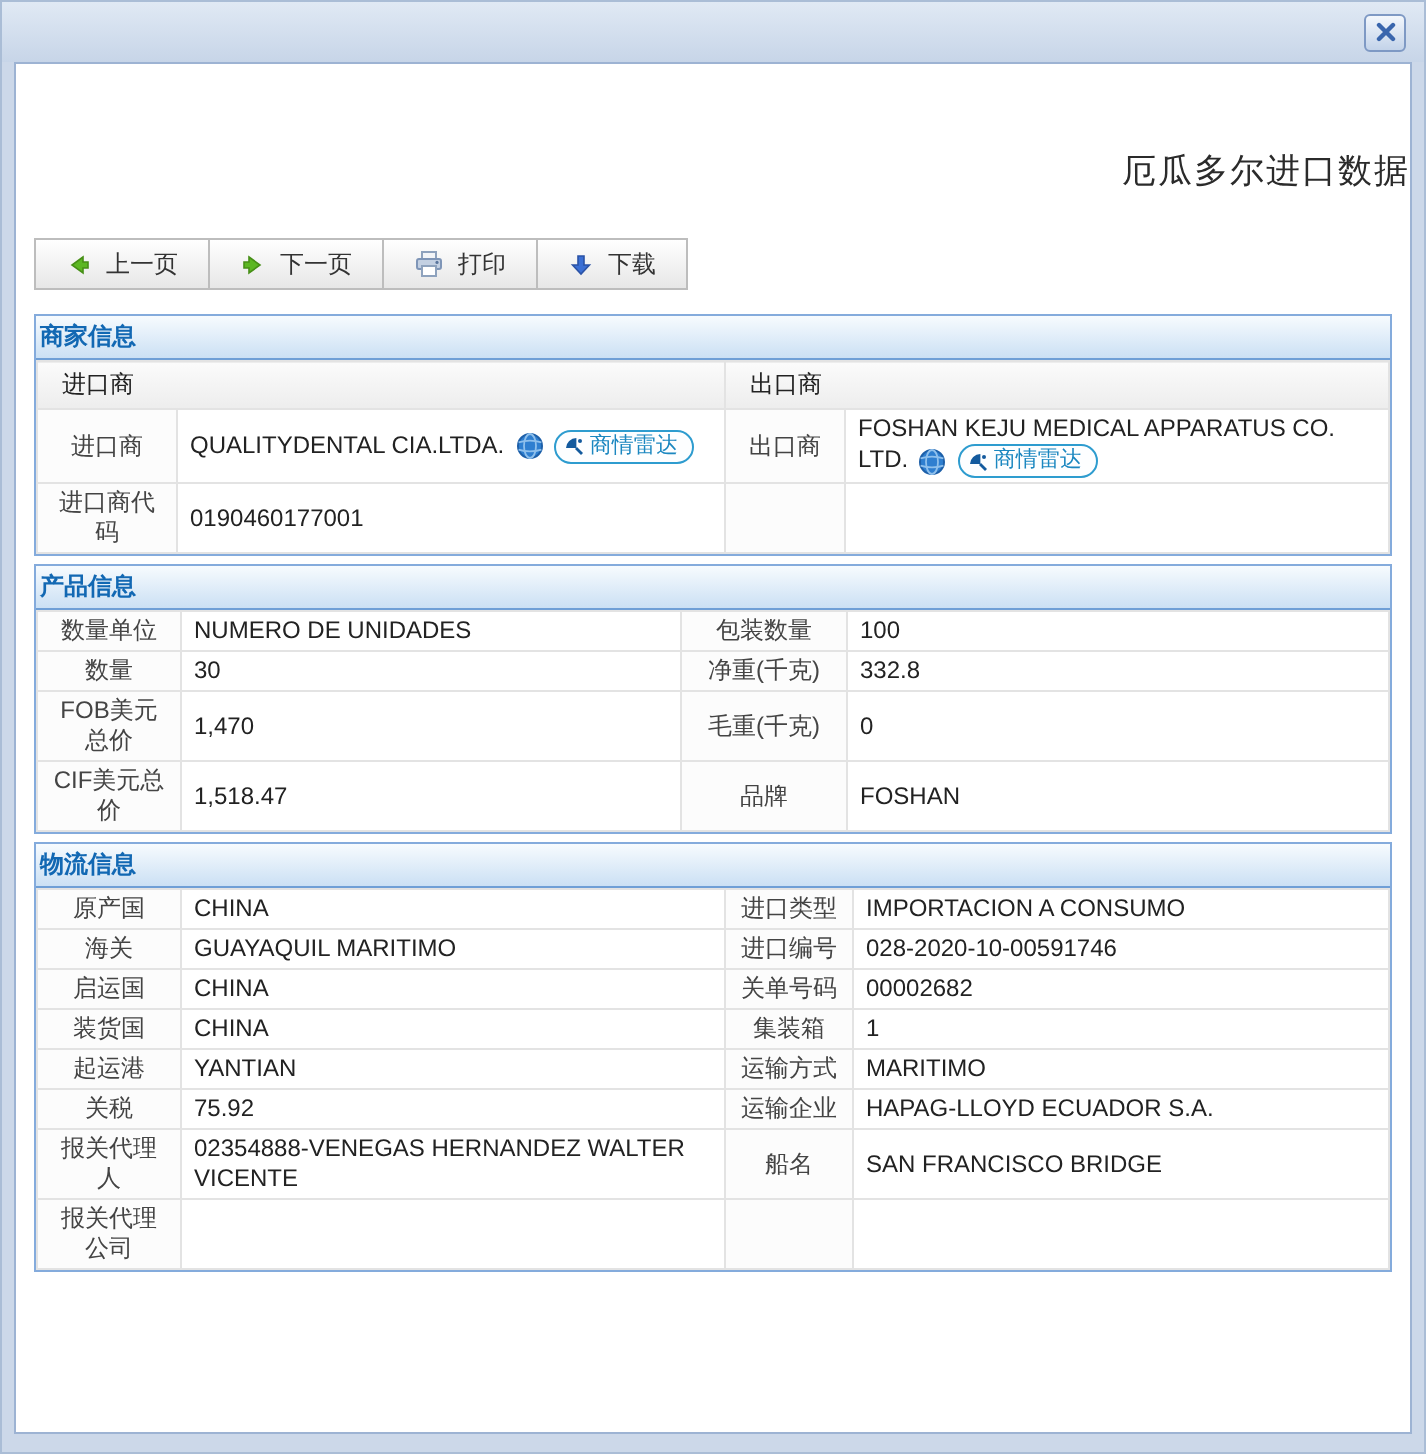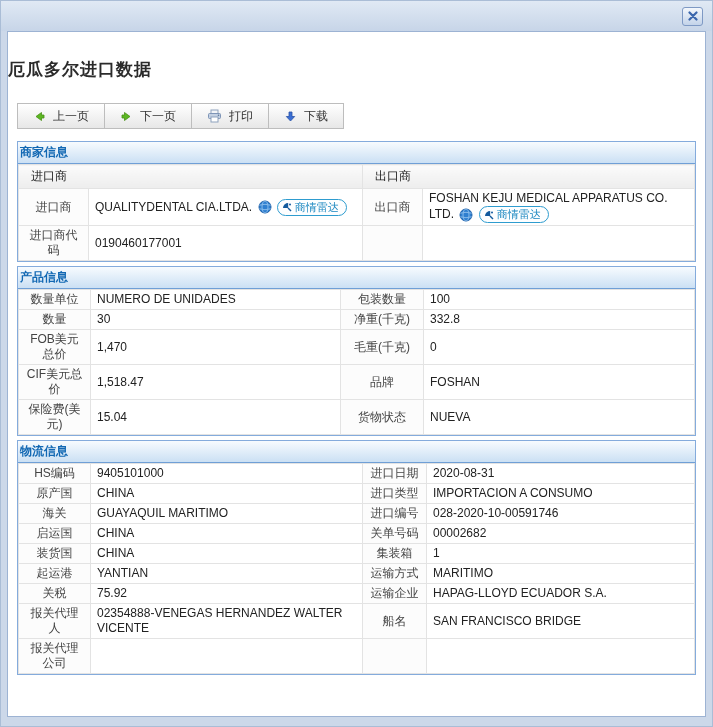--- a/index.html
+++ b/index.html
@@ -19,22 +19,22 @@
   .close-btn {
     width:21px; height:19px; border:1px solid #7e99c4; border-radius:3px;
     background:linear-gradient(#f3f7fc,#c3d3e9);
     display:flex; align-items:center; justify-content:center; cursor:pointer;
   }
   .content {
     position:absolute; top:30px; left:6px; right:6px; bottom:9px;
     background:#fff; border:1px solid #9db3d3; overflow:hidden;
   }
   .page-title {
-    text-align:left; font-size:17px; font-weight:bold; color:#2b2b2b;
-    margin-top:26px; letter-spacing:1px;
+    text-align:right; font-size:17px; font-weight:normal; color:#2b2b2b;
+    margin-top:42px; letter-spacing:1px;
   }
   .toolbar { display:flex; margin:22px 0 12px 9px; }
   .tb-btn {
     display:inline-flex; align-items:center; gap:7px; padding:4px 15px;
     background:linear-gradient(#ffffff,#e7e7e7); border:1px solid #bdbdbd;
     margin-right:-1px; cursor:pointer; color:#333; font-size:12px; height:26px;
   }
   .sections { margin:0 9px; }
   .section { border:1px solid #84abdc; margin-bottom:4px; }
   .section-title {
@@ -195,46 +195,34 @@
             <td class="val">1,470</td>
             <td class="lbl">毛重(千克)</td>
             <td class="val">0</td>
           </tr>
           <tr>
             <td class="lbl">CIF美元总价</td>
             <td class="val">1,518.47</td>
             <td class="lbl">品牌</td>
             <td class="val">FOSHAN</td>
           </tr>
-          <tr>
-            <td class="lbl">保险费(美元)</td>
-            <td class="val">15.04</td>
-            <td class="lbl">货物状态</td>
-            <td class="val">NUEVA</td>
-          </tr>
         </tbody>
           </table>
       </div>
 
       <div class="section">
         <div class="section-title">物流信息</div>
         <table>
           <colgroup>
               <col style="width:72px">
               <col style="width:272px">
               <col style="width:64px">
               <col>
             </colgroup>
           <tbody>
-              <tr>
-            <td class="lbl">HS编码</td>
-            <td class="val">9405101000</td>
-            <td class="lbl">进口日期</td>
-            <td class="val">2020-08-31</td>
-          </tr>
           <tr>
             <td class="lbl">原产国</td>
             <td class="val">CHINA</td>
             <td class="lbl">进口类型</td>
             <td class="val">IMPORTACION A CONSUMO</td>
           </tr>
           <tr>
             <td class="lbl">海关</td>
             <td class="val">GUAYAQUIL MARITIMO</td>
             <td class="lbl">进口编号</td>

